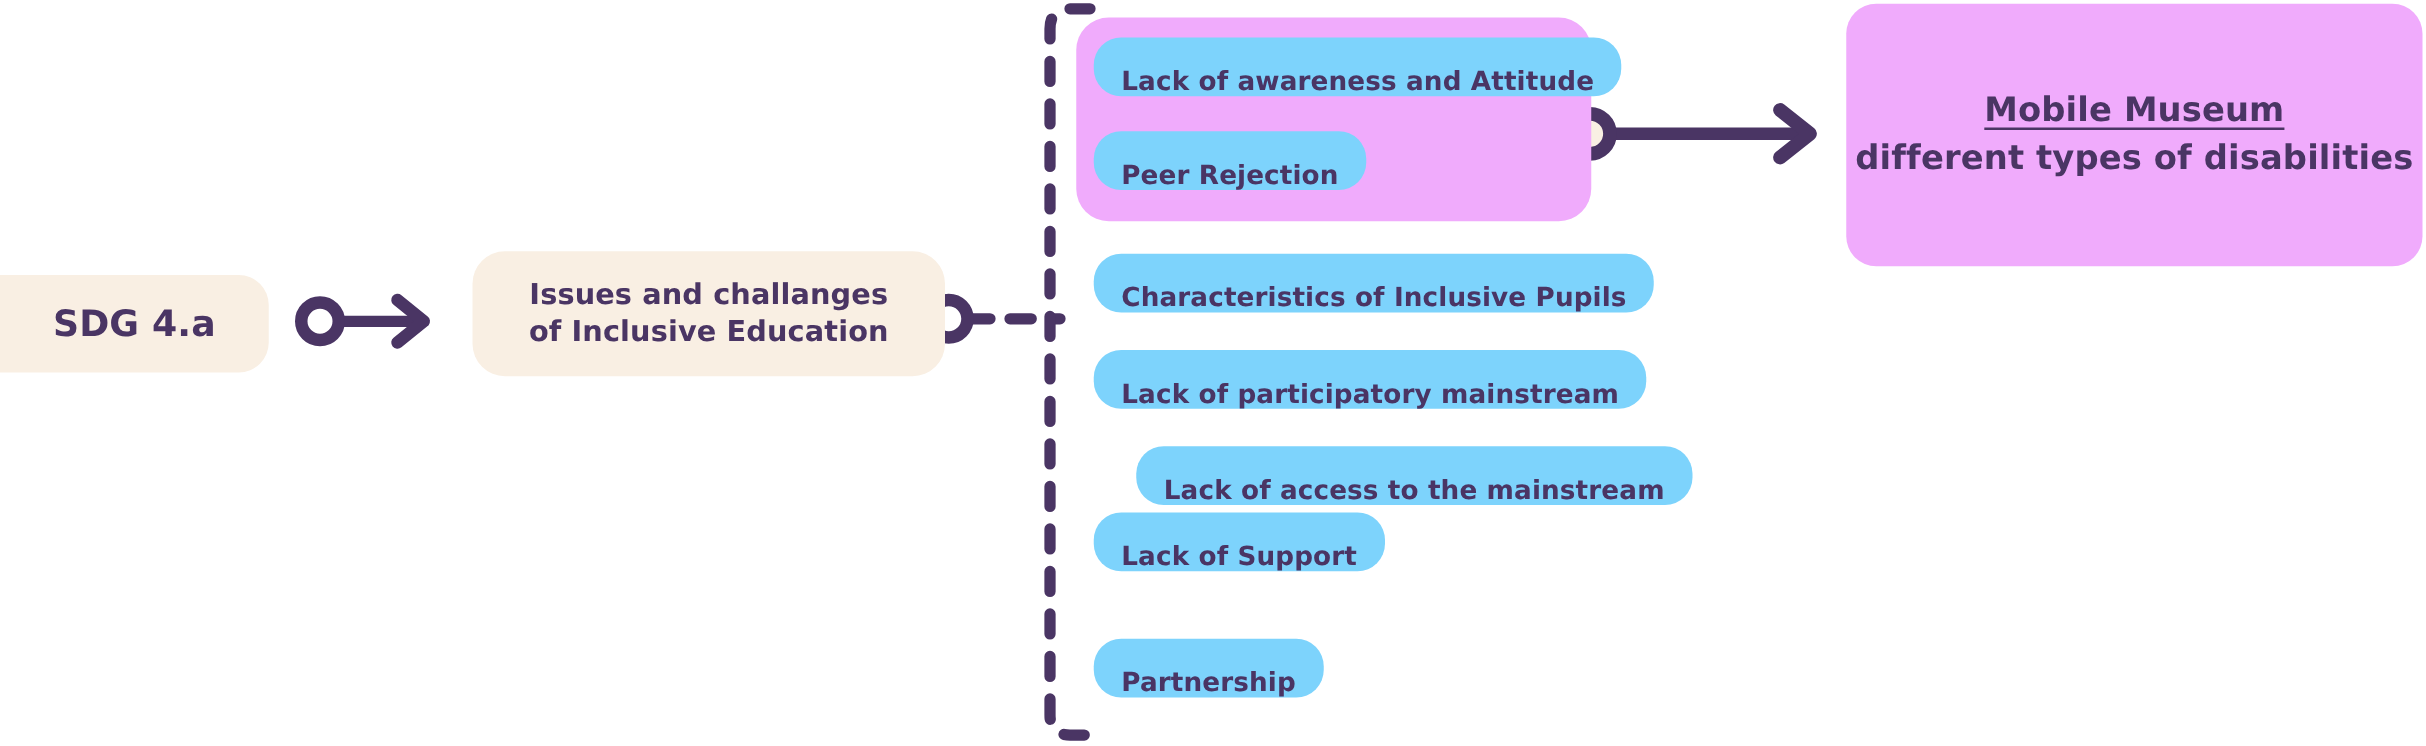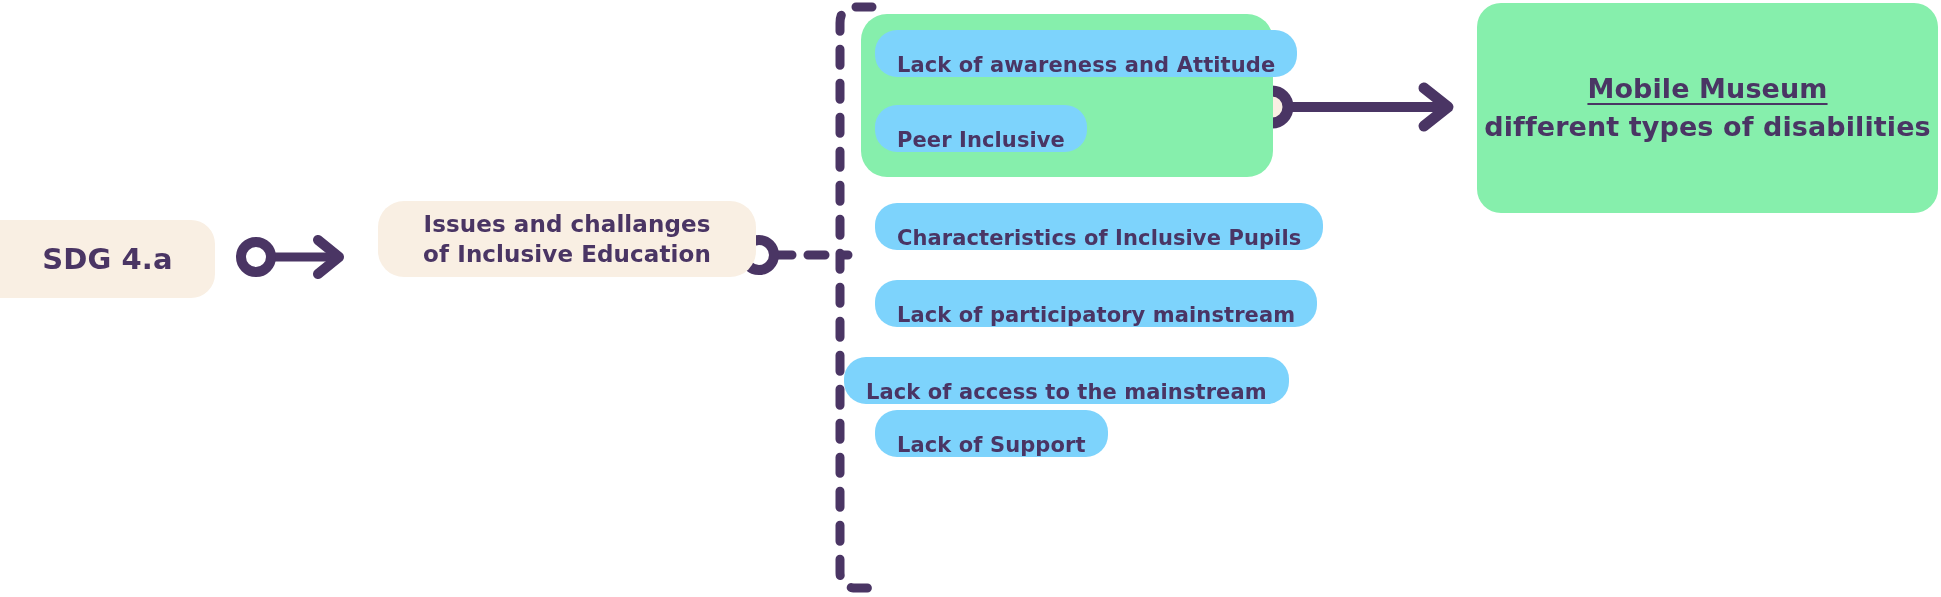--- a/index.html
+++ b/index.html
@@ -31,39 +31,39 @@
     align-items: center;
     justify-content: center;
     text-align: center;
     color: #4a3564;
     font-weight: 700;
     line-height: 1.32;
     letter-spacing: 0.1px;
   }
 
   .cream { background: #f9efe3; }
-  .yellow { background: #86efac; }
+  .yellow { background: #f0abfc; }
 
   
   #sdg-box {
     left: -40px;
     top: 220px;
     width: 255px;
     height: 78px;
     border-radius: 24px;
     font-size: 29px;
     padding-left: 40px;
   }
 
   
   #issues-box {
     left: 378px;
     top: 201px;
     width: 378px;
-    height: 76px;
+    height: 100px;
     border-radius: 26px;
     font-size: 23px;
   }
 
   
   #yellow-group {
     left: 861px;
     top: 14px;
     width: 412px;
     height: 163px;
@@ -146,34 +146,37 @@
       <div>of Inclusive Education</div>
     </div>
   </div>
 
   <div class="node yellow" id="yellow-group"></div>
 
   <div class="pill" style="left:875px; top:30px;">
     <span>Lack of awareness and Attitude</span>
   </div>
   <div class="pill" style="left:875px; top:105px;">
-    <span>Peer Inclusive</span>
+    <span>Peer Rejection</span>
   </div>
 
   <div class="pill" style="left:875px; top:203px;">
     <span>Characteristics of Inclusive Pupils</span>
   </div>
   <div class="pill" style="left:875px; top:280px;">
     <span>Lack of participatory mainstream</span>
   </div>
-  <div class="pill" style="left:844px; top:357px;">
+  <div class="pill" style="left:909px; top:357px;">
     <span>Lack of access to the mainstream</span>
   </div>
   <div class="pill" style="left:875px; top:410px;">
     <span>Lack of Support</span>
+  </div>
+  <div class="pill" style="left:875px; top:511px;">
+    <span>Partnership</span>
   </div>
 
   <div class="node yellow" id="museum-box">
     <div class="ul">Mobile Museum </div>
     <div>different types of disabilities</div>
   </div>
 
 </div>
 
 </body></html>

